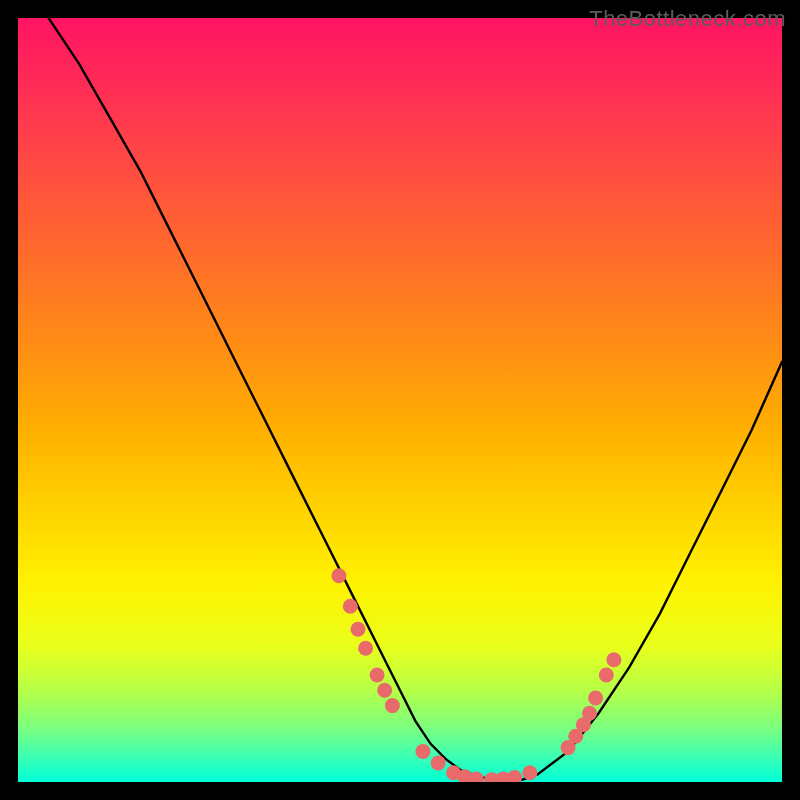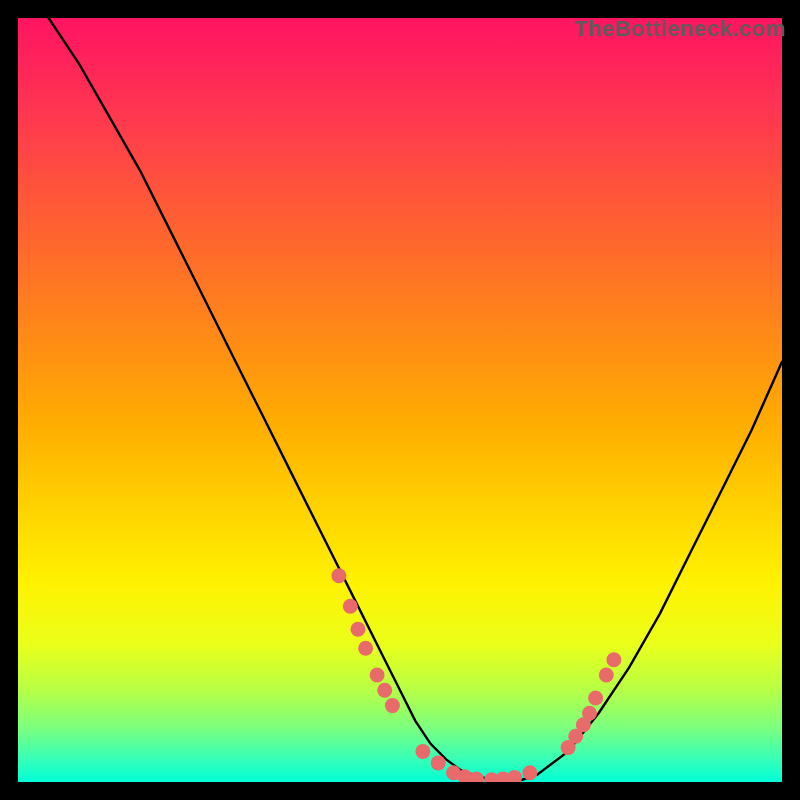--- a/index.html
+++ b/index.html
@@ -5,25 +5,25 @@
   * { margin: 0; padding: 0; box-sizing: border-box; }
   body {
     width: 800px;
     height: 800px;
     background: #000;
     position: relative;
     font-family: Arial, Helvetica, sans-serif;
   }
   .watermark {
     position: absolute;
-    top: 16px;
+    top: 6px;
     right: 14px;
     color: #5c5c5c;
     font-size: 22px;
-    font-weight: 700;
+    font-weight: 400;
     letter-spacing: 0.5px;
     z-index: 3;
   }
   .plot-outer {
     position: absolute;
     left: 18px;
     top: 18px;
     width: 764px;
     height: 764px;
     background: #000;

